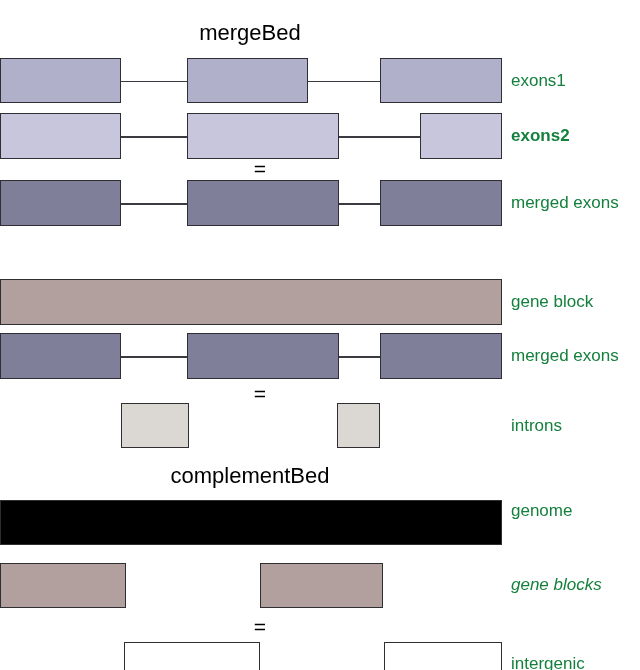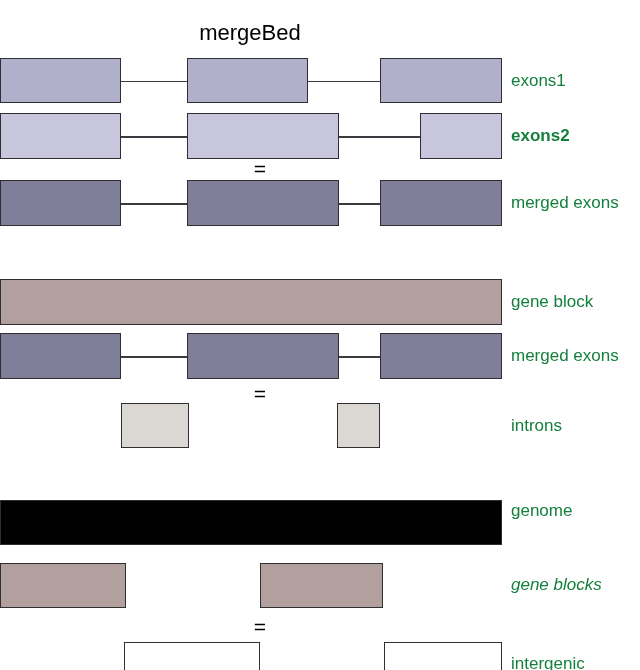--- a/index.html
+++ b/index.html
@@ -85,20 +85,21 @@
     <div class="row-label" style="left: 511px; top: 275px;">gene block</div>
     <div class="connector" style="left: 121px; width: 66px; top: 338px;"></div>
     <div class="connector" style="left: 339px; width: 41px; top: 338px;"></div>
     <div class="block" style="left: 0px; top: 315px; width: 121px; height: 46px; background: rgb(127, 127, 153);"></div>
     <div class="block" style="left: 187px; top: 315px; width: 152px; height: 46px; background: rgb(127, 127, 153);"></div>
     <div class="block" style="left: 380px; top: 315px; width: 122px; height: 46px; background: rgb(127, 127, 153);"></div>
     <div class="row-label" style="left: 511px; top: 329px;">merged exons</div>
     <div class="block" style="left: 121px; top: 385px; width: 68px; height: 45px; background: rgb(219, 216, 212);"></div>
     <div class="block" style="left: 337px; top: 385px; width: 43px; height: 45px; background: rgb(219, 216, 212);"></div>
     <div class="row-label" style="left: 511px; top: 399px;">introns</div>
+    <div class="section-title" style="left: 0px; top: 447px; width: 500px;">complementBed</div>
     <div class="eq-sign" style="left: 240px; top: 598px; width: 40px;">=</div>
     <div class="block" style="left: 0px; top: 482px; width: 502px; height: 45px; background: rgb(0, 0, 0);"></div>
     <div class="row-label" style="left: 511px; top: 484px;">genome</div>
     <div class="block" style="left: 0px; top: 545px; width: 126px; height: 45px; background: rgb(178, 160, 158);"></div>
     <div class="block" style="left: 260px; top: 545px; width: 123px; height: 45px; background: rgb(178, 160, 158);"></div>
     <div class="row-label" style="left: 511px; top: 558px; font-style: italic;">gene blocks</div>
     <div class="block" style="left: 124px; top: 624px; width: 136px; height: 46px; background: rgb(255, 255, 255);"></div>
     <div class="block" style="left: 384px; top: 624px; width: 118px; height: 46px; background: rgb(255, 255, 255);"></div>
     <div class="row-label" style="left: 511px; top: 637px;">intergenic</div>
   </div>

